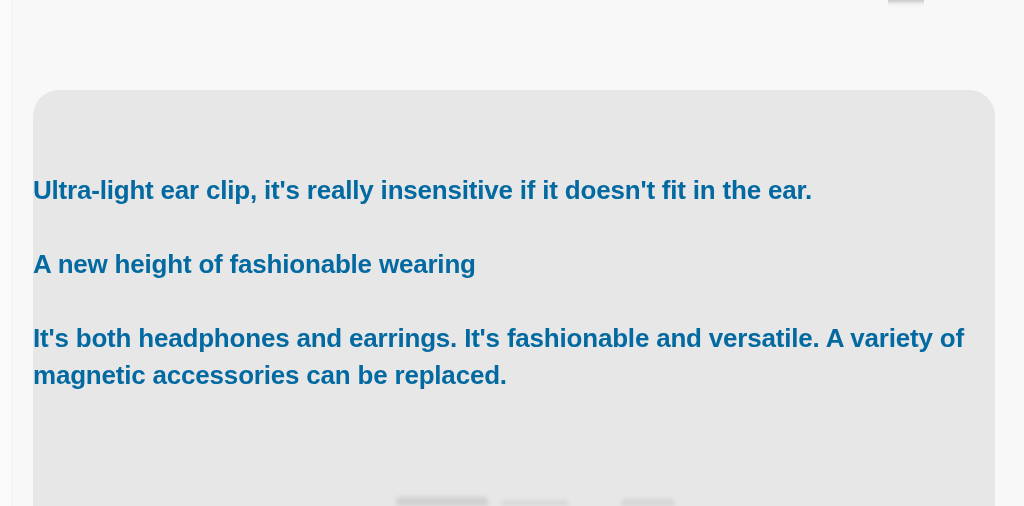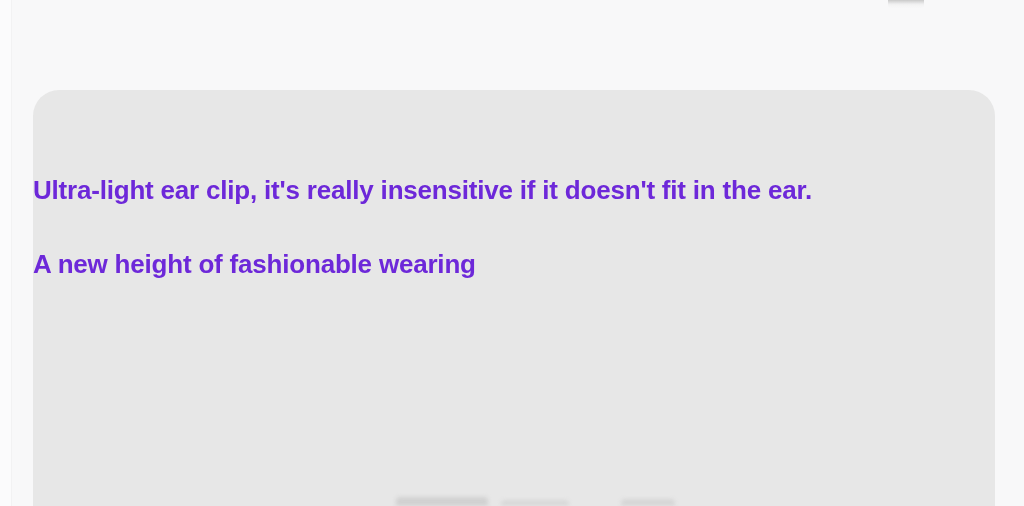--- a/index.html
+++ b/index.html
@@ -68,21 +68,21 @@
     box-sizing: border-box;
     overflow: hidden;
   }
 
   .card-body {
     padding: 82px 24px 0 0;
   }
 
   .desc-paragraph {
     margin: 0 0 37px 0;
-    color: #6d28d9;
+    color: #0369a1;
     font-family: "Liberation Sans", sans-serif;
     font-size: 26px;
     font-weight: bold;
     line-height: 37px;
     letter-spacing: -0.2px;
     max-width: 945px;
   }
   .desc-paragraph:last-of-type {
     margin-bottom: 0;
   }
@@ -116,20 +116,21 @@
 
   <div class="top-clipped-fragment"></div>
 
   <div class="description-card">
     <div class="card-body">
 
       <p class="desc-paragraph">Ultra-light ear clip, it's really insensitive if it doesn't fit in the ear.</p>
 
       <p class="desc-paragraph">A new height of fashionable wearing</p>
 
+      <p class="desc-paragraph">It's both headphones and earrings. It's fashionable and versatile. A variety of magnetic accessories can be replaced.</p>
 
     </div>
 
     <div class="below-fold-peek">
       <div class="peek-shape peek-a"></div>
       <div class="peek-shape peek-b"></div>
       <div class="peek-shape peek-c"></div>
     </div>
   </div>
 

